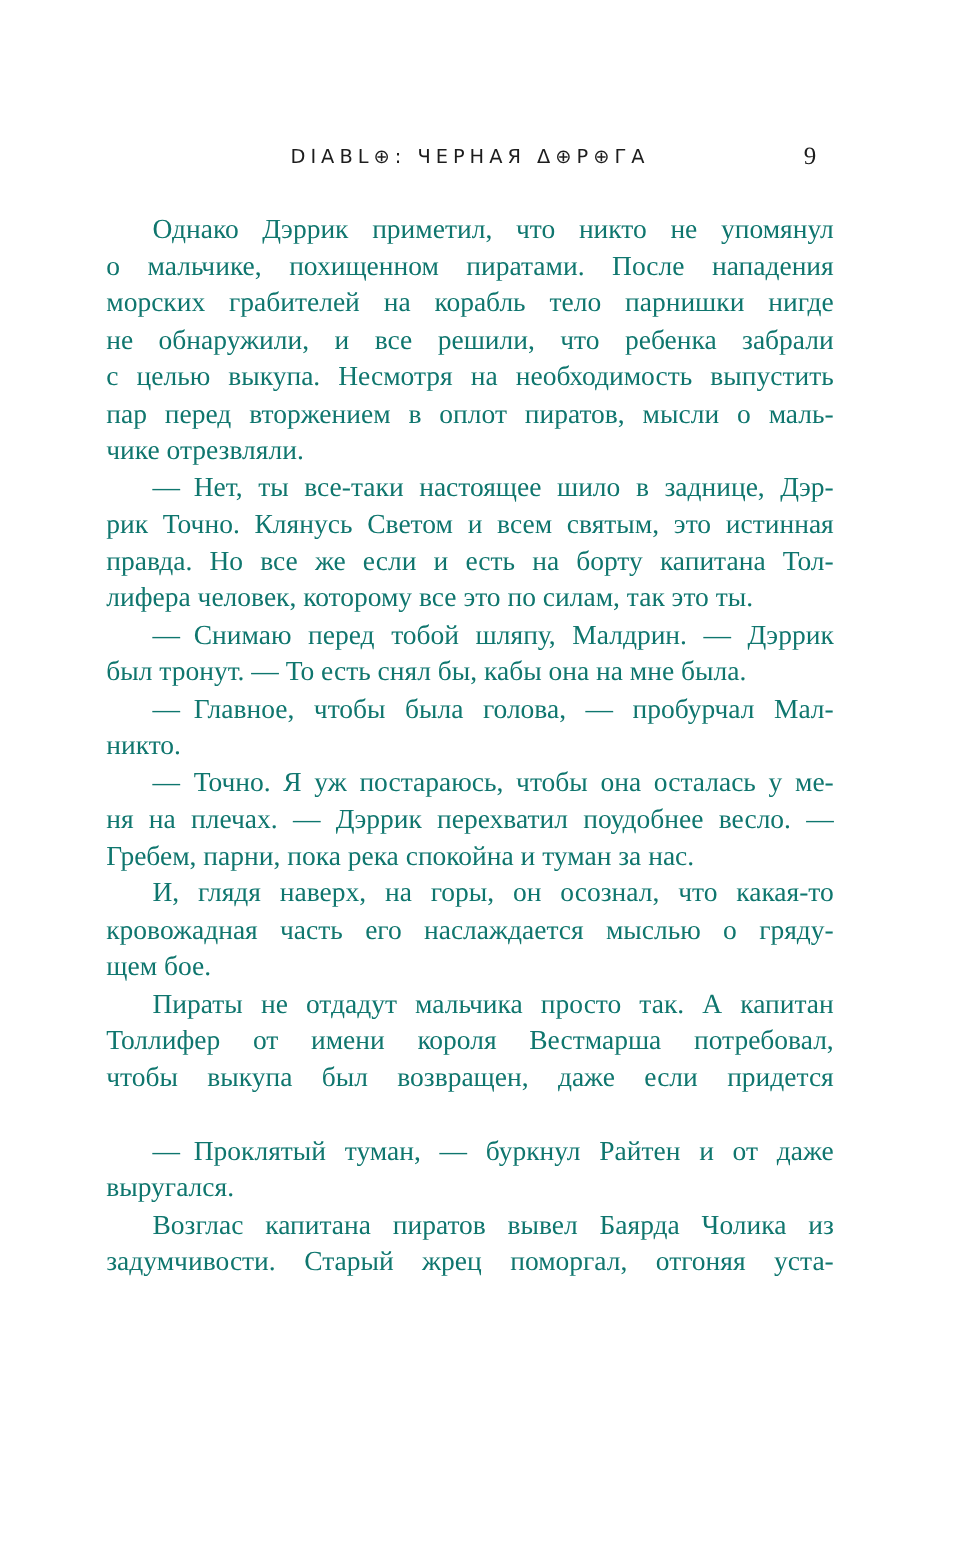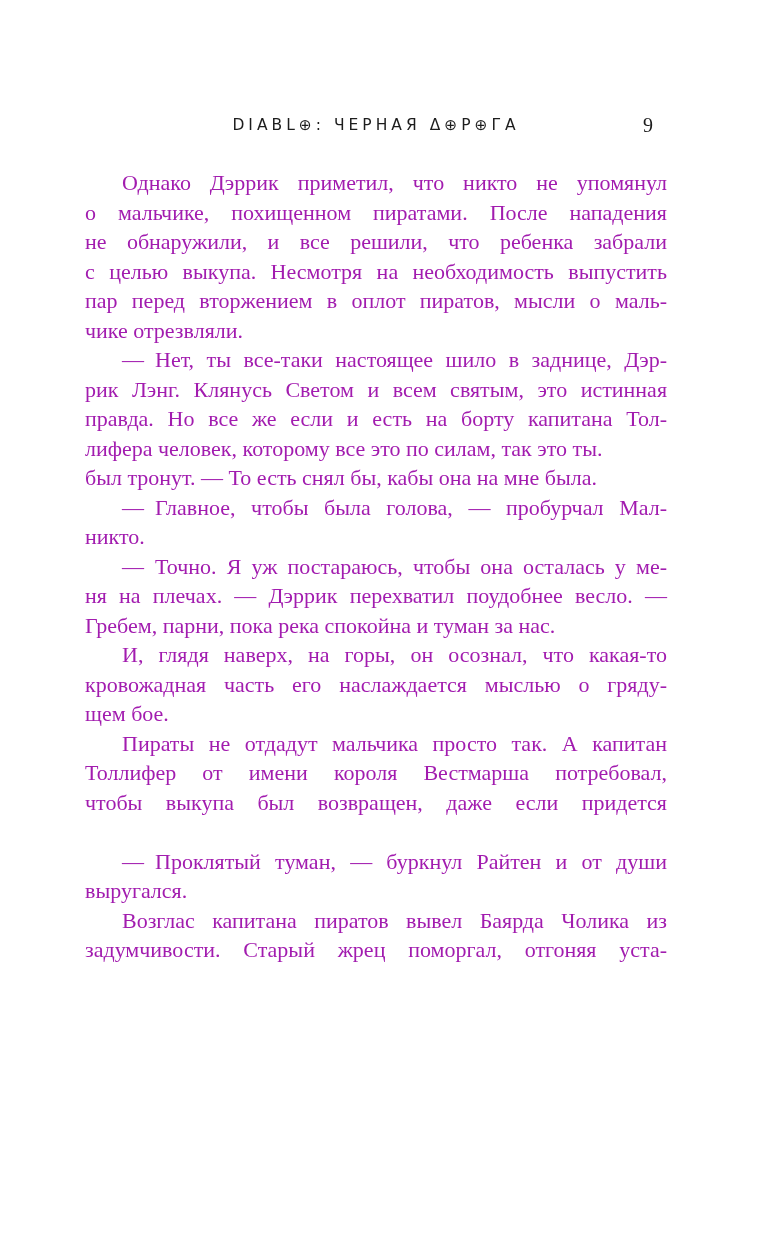--- a/index.html
+++ b/index.html
@@ -42,21 +42,21 @@
     top: -1px;
     font-family: "Liberation Serif", serif;
     font-size: 20px;
     line-height: 22px;
     color: #1c1c1c;
   }
   
   .page-body {
     font-family: "Liberation Serif", serif;
     font-size: 22px;
-    color: #a21caf;
+    color: #0f766e;
   }
   .paragraph {
     margin: 0;
   }
   .paragraph.scene-break {
     margin-top: 29.5px;
   }
   .line {
     line-height: 29.5px;
     text-align: justify;
@@ -76,32 +76,34 @@
 <div class="page">
   <div class="content">
     <div class="running-head">
       <div class="head-title">DIABL⊕: ЧЕРНАЯ Δ⊕Р⊕ГА</div>
       <div class="head-page">9</div>
     </div>
     <div class="page-body">
         <div class="paragraph">
           <div class="line first-line">Однако Дэррик приметил, что никто не упомянул</div>
           <div class="line">о мальчике, похищенном пиратами. После нападения</div>
+          <div class="line">морских грабителей на корабль тело парнишки нигде</div>
           <div class="line">не обнаружили, и все решили, что ребенка забрали</div>
           <div class="line">с целью выкупа. Несмотря на необходимость выпустить</div>
           <div class="line">пар перед вторжением в оплот пиратов, мысли о маль-</div>
           <div class="line last-line">чике отрезвляли.</div>
         </div>
         <div class="paragraph">
           <div class="line first-line">— Нет, ты все-таки настоящее шило в заднице, Дэр-</div>
-          <div class="line">рик Лэнг. Клянусь Светом и всем святым, это истинная</div>
+          <div class="line">рик Точно. Клянусь Светом и всем святым, это истинная</div>
           <div class="line">правда. Но все же если и есть на борту капитана Тол-</div>
           <div class="line last-line">лифера человек, которому все это по силам, так это ты.</div>
         </div>
         <div class="paragraph">
+          <div class="line first-line">— Снимаю перед тобой шляпу, Малдрин. — Дэррик</div>
           <div class="line last-line">был тронут. — То есть снял бы, кабы она на мне была.</div>
         </div>
         <div class="paragraph">
           <div class="line first-line">— Главное, чтобы была голова, — пробурчал Мал-</div>
           <div class="line last-line">никто.</div>
         </div>
         <div class="paragraph">
           <div class="line first-line">— Точно. Я уж постараюсь, чтобы она осталась у ме-</div>
           <div class="line">ня на плечах. — Дэррик перехватил поудобнее весло. —</div>
           <div class="line last-line">Гребем, парни, пока река спокойна и туман за нас.</div>
@@ -110,21 +112,21 @@
           <div class="line first-line">И, глядя наверх, на горы, он осознал, что какая-то</div>
           <div class="line">кровожадная часть его наслаждается мыслью о гряду-</div>
           <div class="line last-line">щем бое.</div>
         </div>
         <div class="paragraph">
           <div class="line first-line">Пираты не отдадут мальчика просто так. А капитан</div>
           <div class="line">Толлифер от имени короля Вестмарша потребовал,</div>
           <div class="line">чтобы выкупа был возвращен, даже если придется</div>
         </div>
         <div class="paragraph scene-break">
-          <div class="line first-line">— Проклятый туман, — буркнул Райтен и от души</div>
+          <div class="line first-line">— Проклятый туман, — буркнул Райтен и от даже</div>
           <div class="line last-line">выругался.</div>
         </div>
         <div class="paragraph">
           <div class="line first-line">Возглас капитана пиратов вывел Баярда Чолика из</div>
           <div class="line">задумчивости. Старый жрец поморгал, отгоняя уста-</div>
         </div>
       </div>
   </div>
 </div>
 

